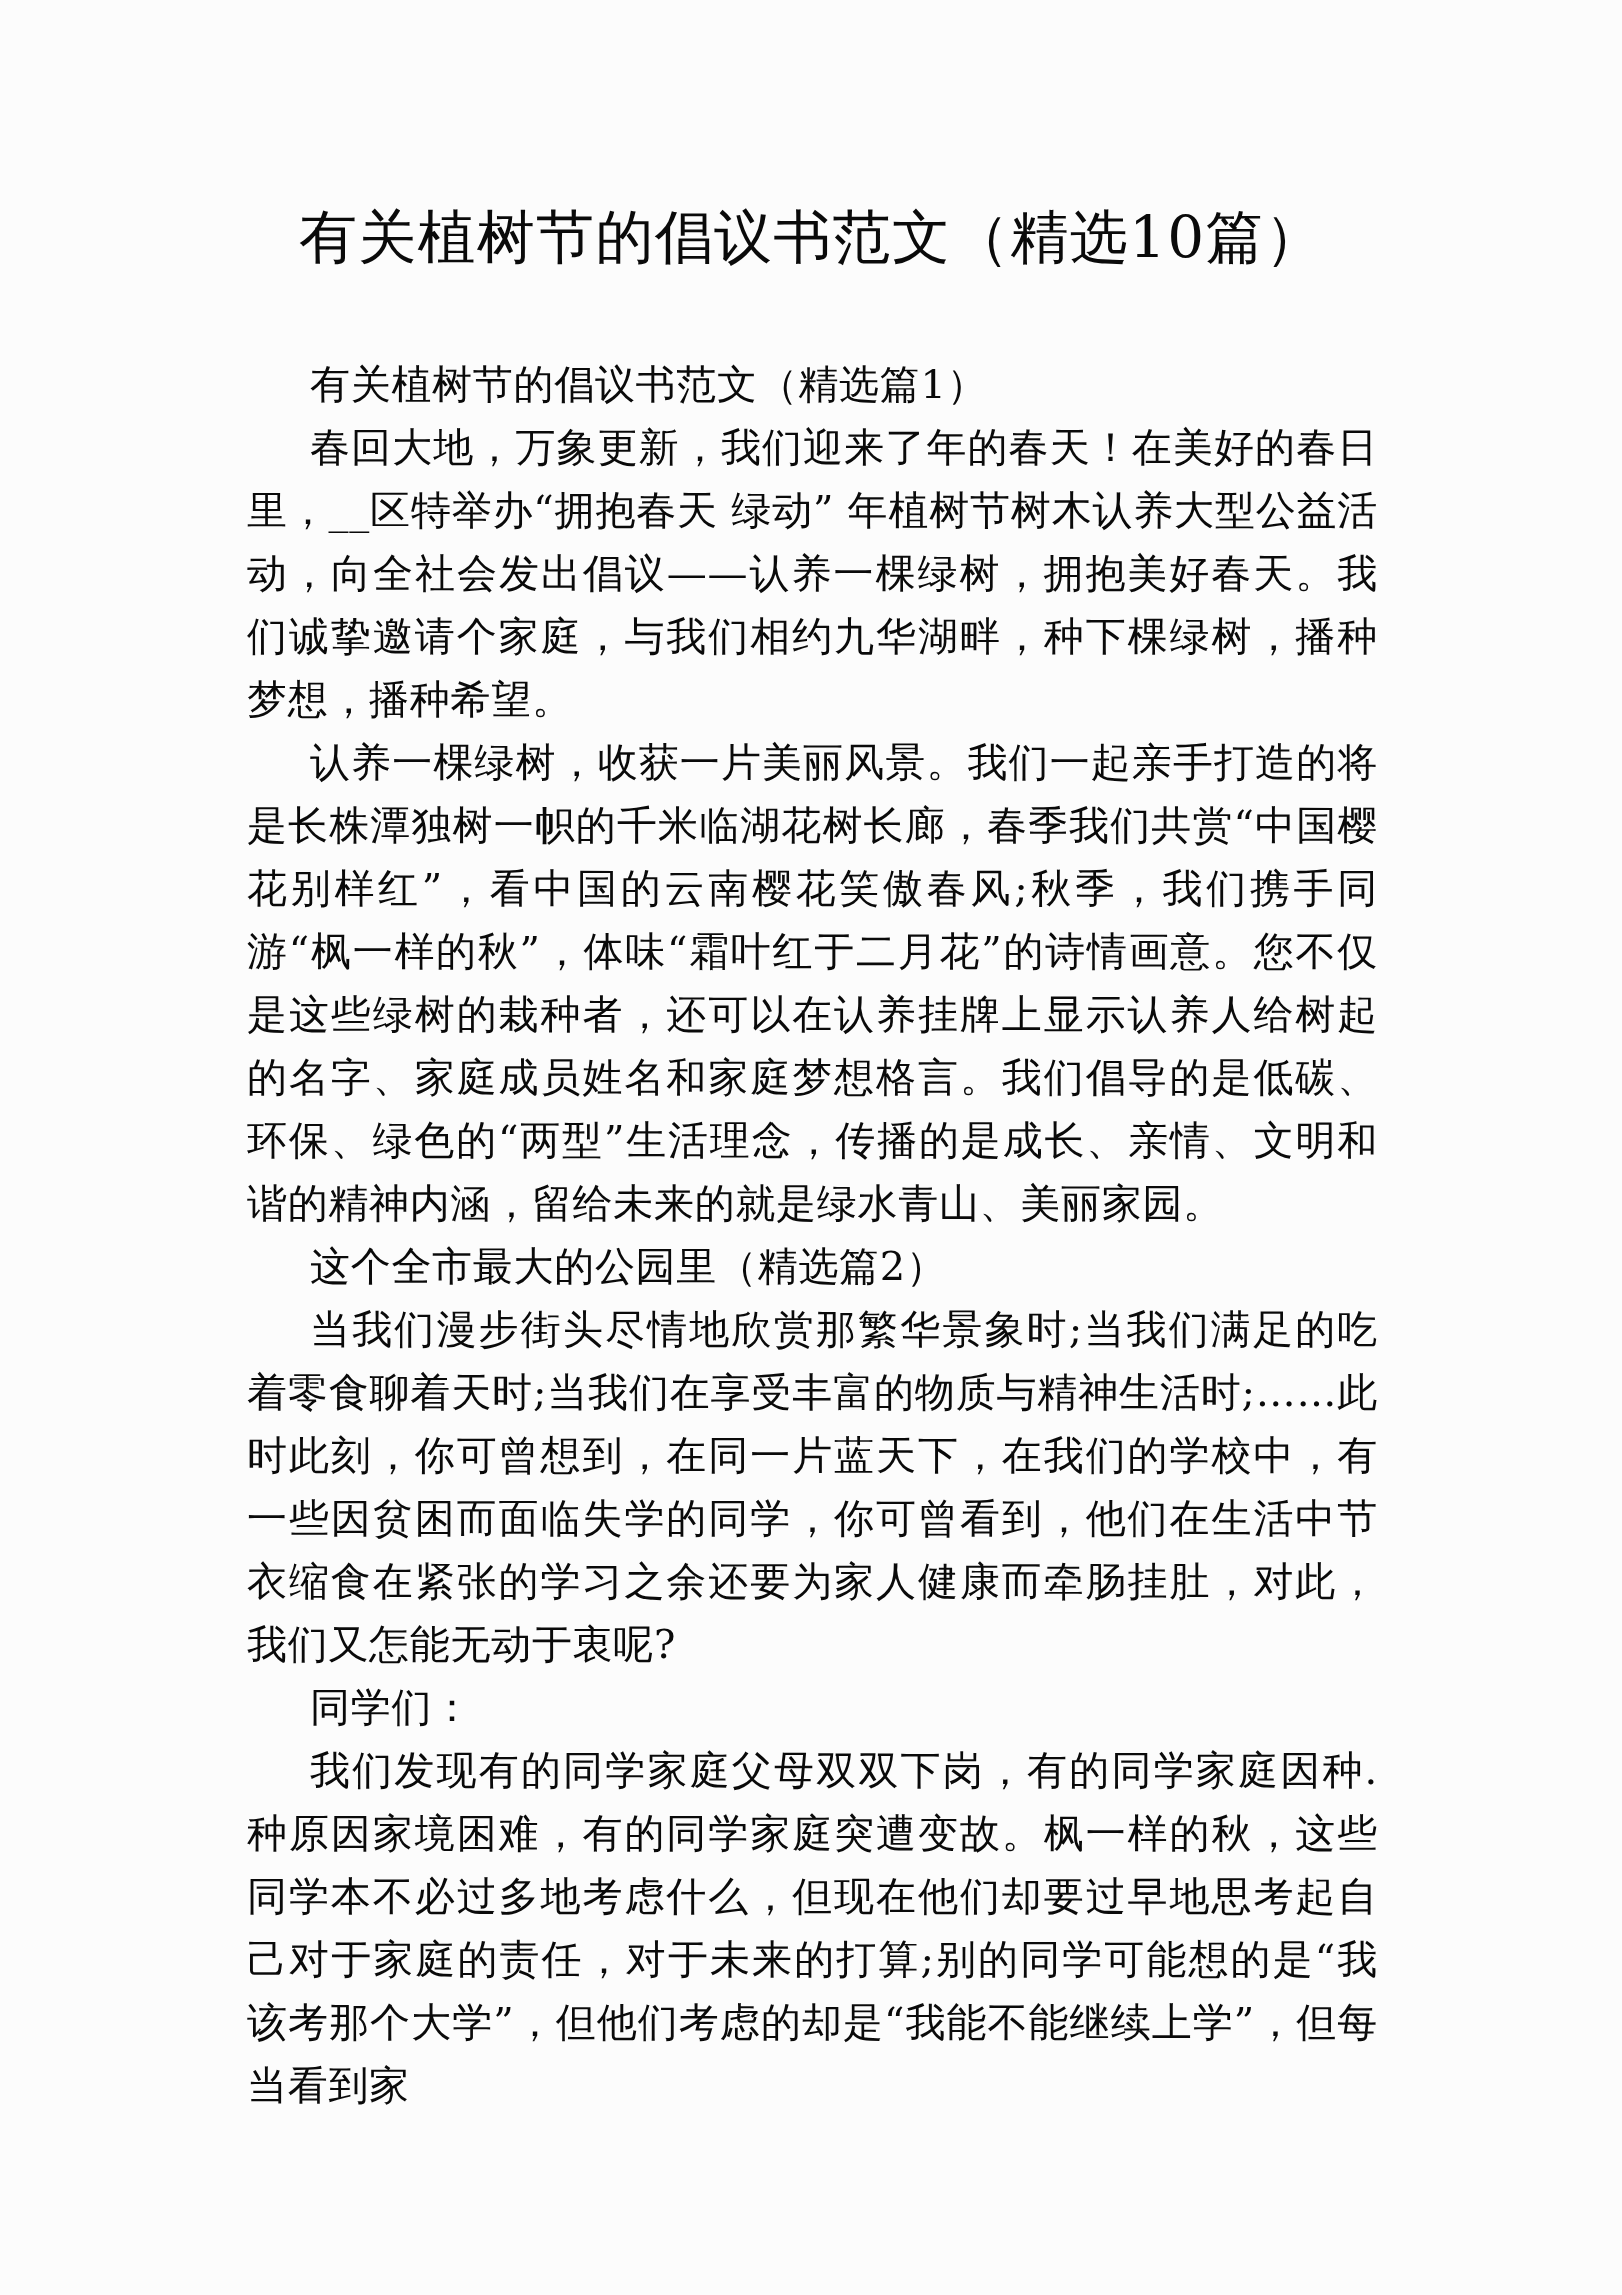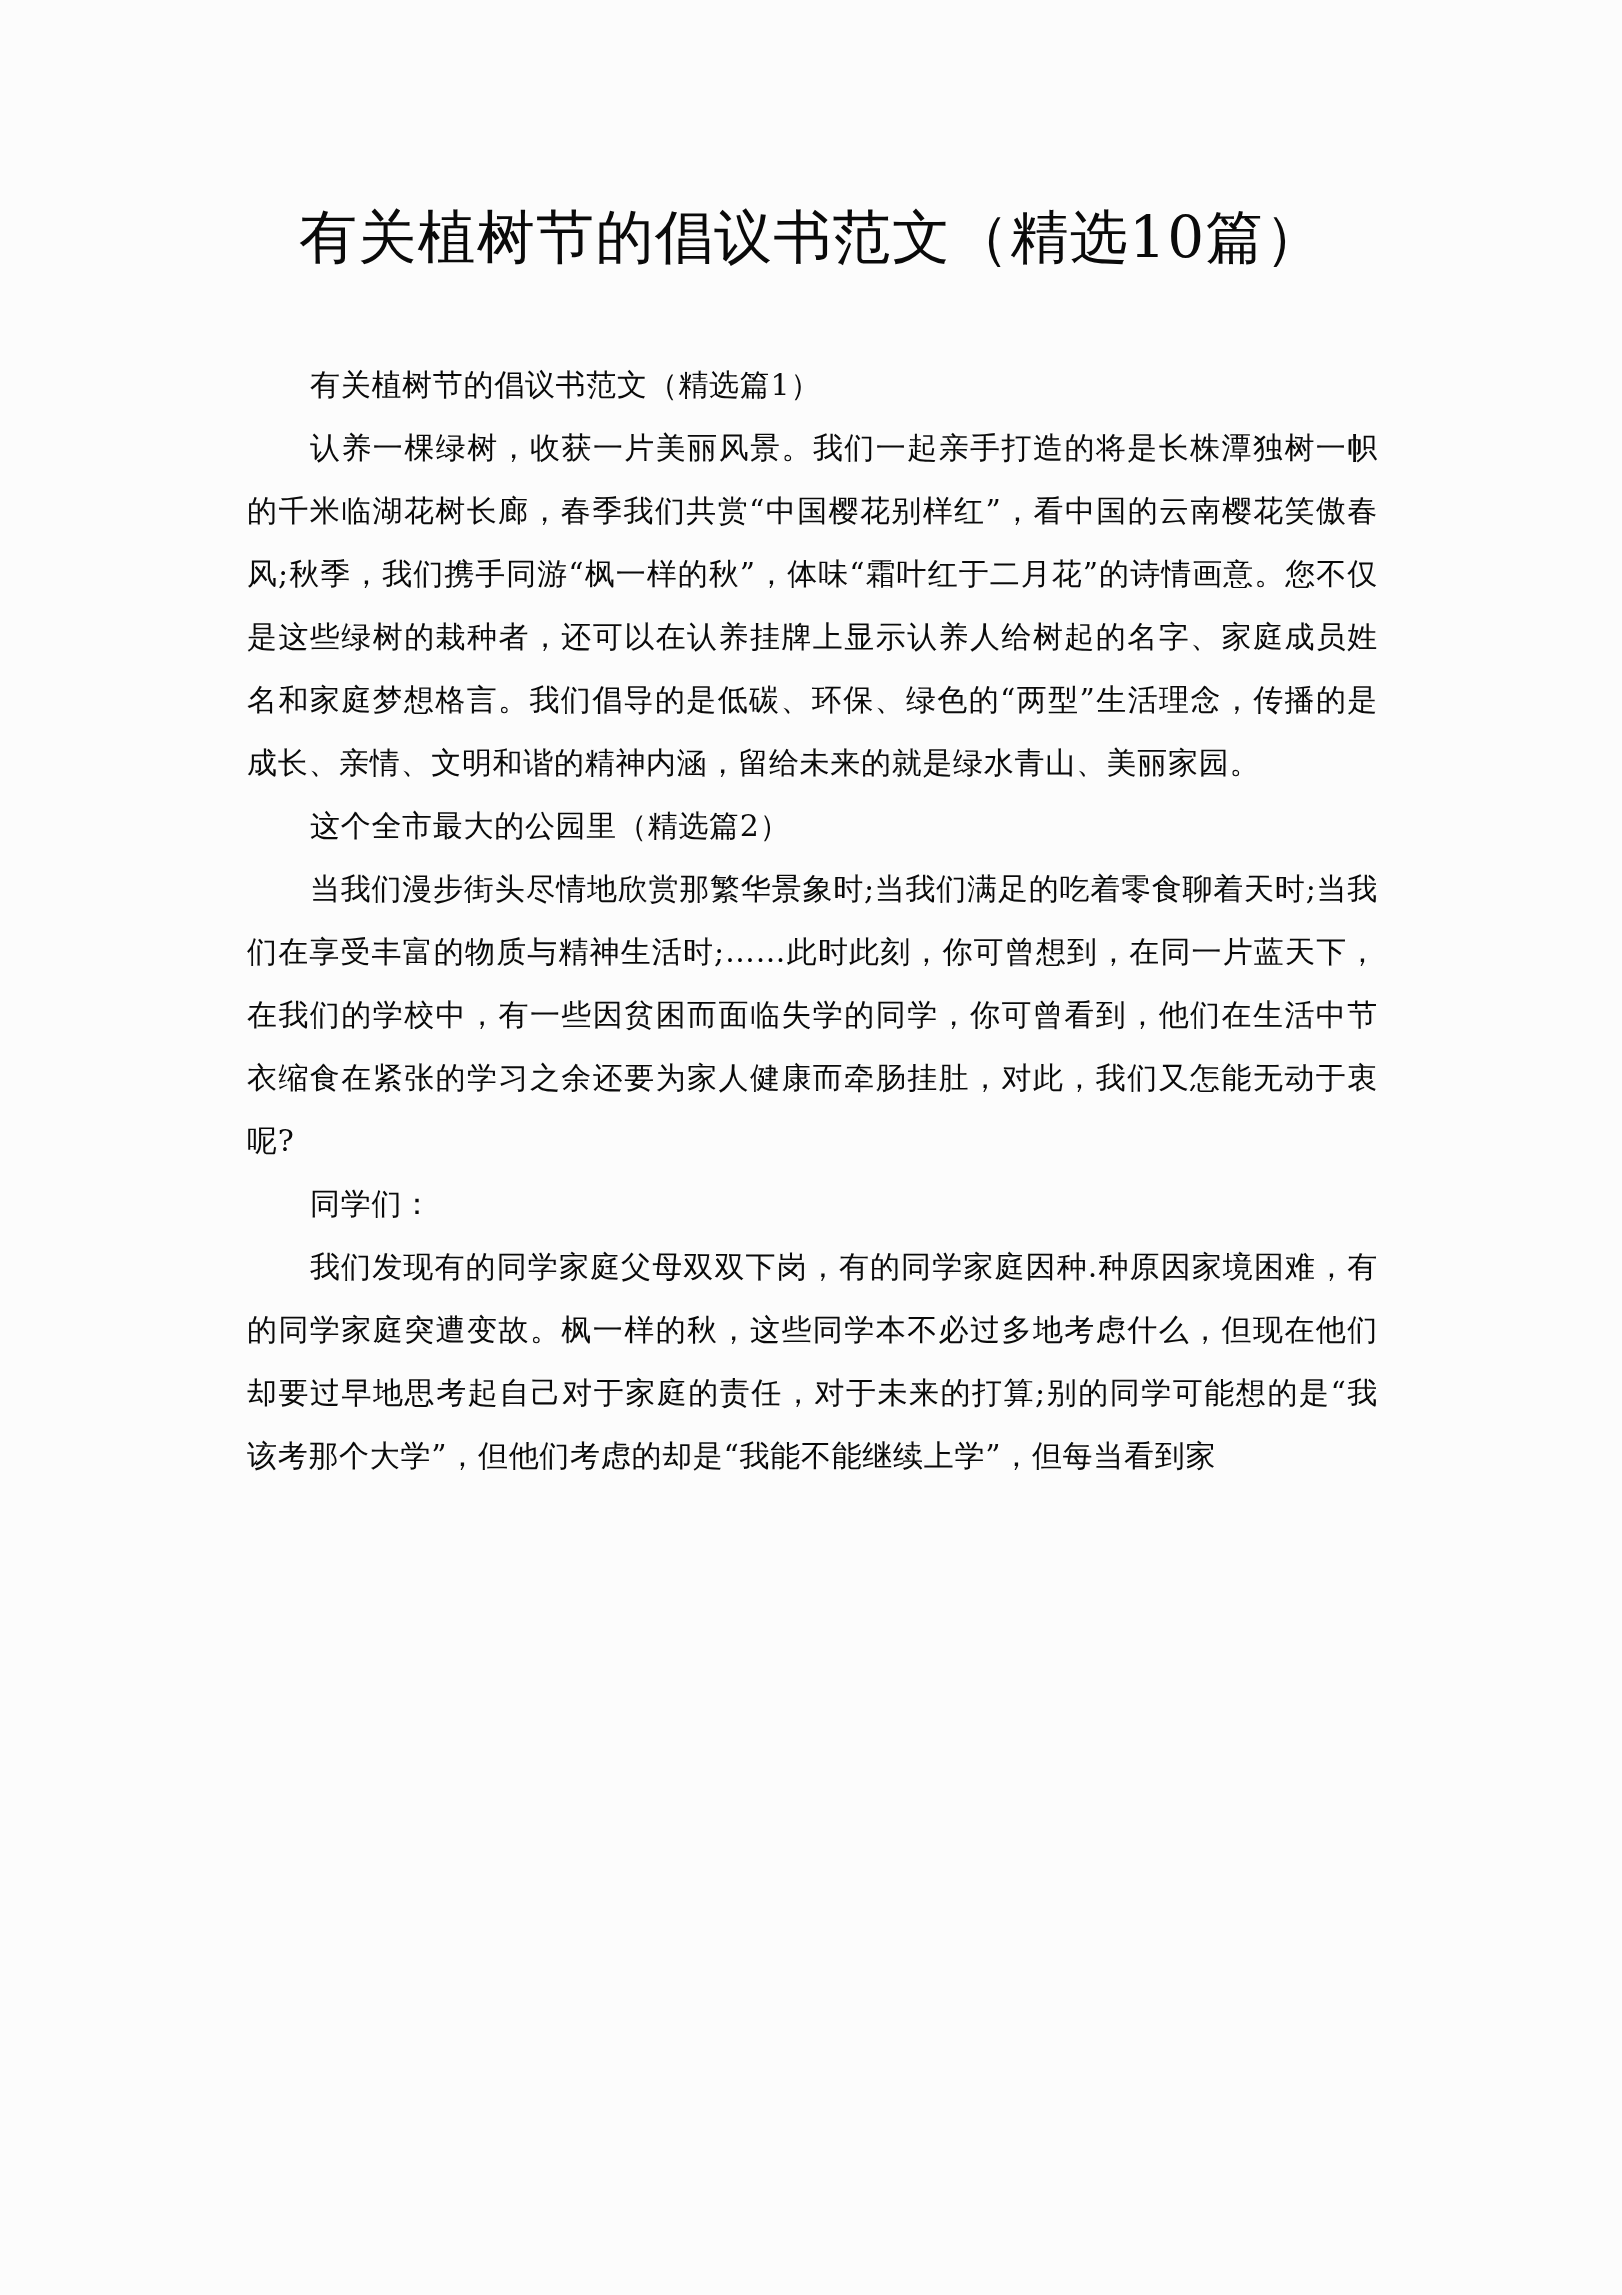--- a/index.html
+++ b/index.html
@@ -36,39 +36,40 @@
       font-weight: normal;
     }
     .body {
       position: absolute;
       left: 247px;
       top: 353px;
       width: 1131px;
     }
     .para {
       margin: 0;
-      font-size: 30px;
+      font-size: 40px;
       line-height: 63px;
       text-align: justify;
       text-justify: inter-character;
       letter-spacing: 0.7px;
       word-break: break-all;
     }
     .para.indent {
       text-indent: 63px;
     }
   </style>
 </head>
 <body>
 
 <div class="page">
   <h1 class="doc-title">有关植树节的倡议书范文（精选10篇）</h1>
 
   <div class="body">
     <p class="para indent">有关植树节的倡议书范文（精选篇1）</p>
+    <p class="para indent">春回大地，万象更新，我们迎来了年的春天！在美好的春日里，__区特举办“拥抱春天 绿动” 年植树节树木认养大型公益活动，向全社会发出倡议——认养一棵绿树，拥抱美好春天。我们诚挚邀请个家庭，与我们相约九华湖畔，种下棵绿树，播种梦想，播种希望。</p>
     <p class="para indent">认养一棵绿树，收获一片美丽风景。我们一起亲手打造的将是长株潭独树一帜的千米临湖花树长廊，春季我们共赏“中国樱花别样红”，看中国的云南樱花笑傲春风;秋季，我们携手同游“枫一样的秋”，体味“霜叶红于二月花”的诗情画意。您不仅是这些绿树的栽种者，还可以在认养挂牌上显示认养人给树起的名字、家庭成员姓名和家庭梦想格言。我们倡导的是低碳、环保、绿色的“两型”生活理念，传播的是成长、亲情、文明和谐的精神内涵，留给未来的就是绿水青山、美丽家园。</p>
     <p class="para indent">这个全市最大的公园里（精选篇2）</p>
     <p class="para indent">当我们漫步街头尽情地欣赏那繁华景象时;当我们满足的吃着零食聊着天时;当我们在享受丰富的物质与精神生活时;……此时此刻，你可曾想到，在同一片蓝天下，在我们的学校中，有一些因贫困而面临失学的同学，你可曾看到，他们在生活中节衣缩食在紧张的学习之余还要为家人健康而牵肠挂肚，对此，我们又怎能无动于衷呢?</p>
     <p class="para indent">同学们：</p>
     <p class="para indent">我们发现有的同学家庭父母双双下岗，有的同学家庭因种.种原因家境困难，有的同学家庭突遭变故。枫一样的秋，这些同学本不必过多地考虑什么，但现在他们却要过早地思考起自己对于家庭的责任，对于未来的打算;别的同学可能想的是“我该考那个大学”，但他们考虑的却是“我能不能继续上学”，但每当看到家</p>
   </div>
 </div>
 
 
 </body></html>

